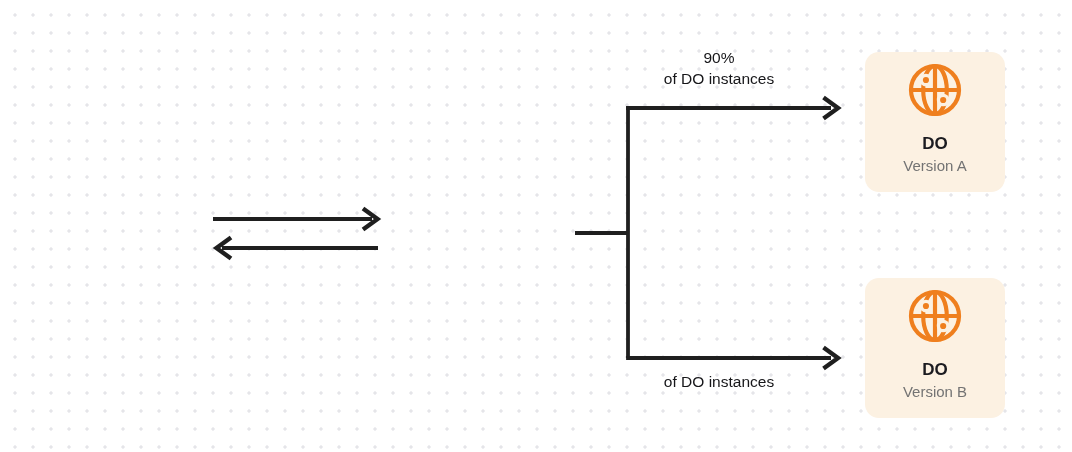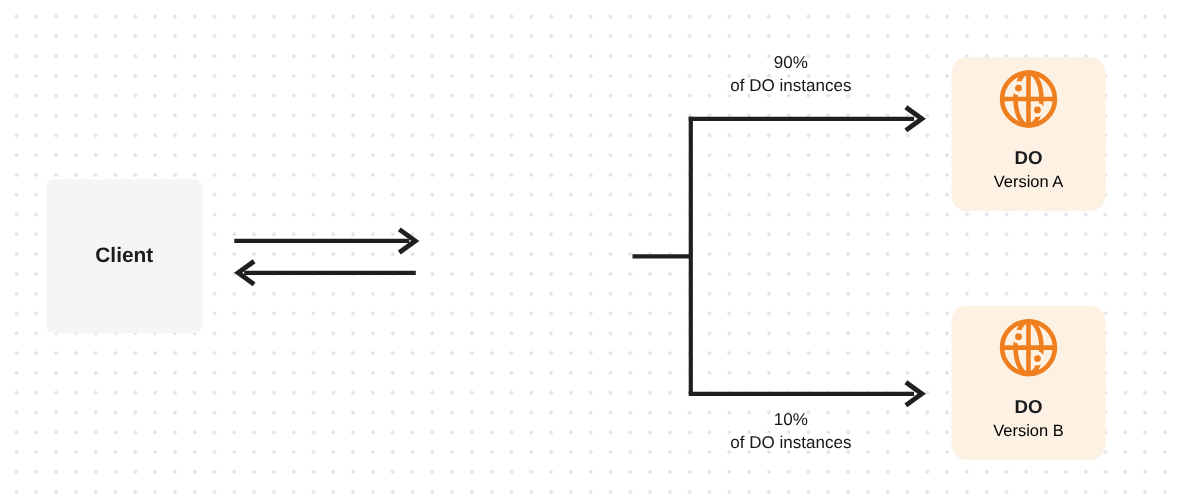--- a/index.html
+++ b/index.html
@@ -39,21 +39,21 @@
 
   .do-box{
     width:140px;height:140px;
     border-radius:14px;
     padding-top:9px;
   }
   .do-a{left:865px;top:52px;}
   .do-b{left:865px;top:278px;}
   .globe-icon{width:58px;height:58px;display:block;}
   .do-title{margin-top:15px;font-size:17px;font-weight:bold;line-height:20px;}
-  .do-subtitle{margin-top:2px;font-size:15px;font-weight:normal;color:#000000;line-height:20px;}
+  .do-subtitle{margin-top:2px;font-size:15px;font-weight:normal;color:#737373;line-height:20px;}
 
   .edge-label{
     position:absolute;left:599px;width:240px;
     text-align:center;
     font-size:15.5px;font-weight:normal;
     line-height:21px;color:#161619;
   }
   .edge-label-top{top:47px;}
   .edge-label-bottom{top:371px;}
 </style>
@@ -78,32 +78,28 @@
     <g stroke="#1F1F1F">
       <path class="shaft" d="M626.1 108 H831"></path>
       <path class="head" d="M823.5 97.5 L838 108 L823.5 118.5"></path>
     </g>
     <g stroke="#1F1F1F">
       <path class="shaft" d="M626.1 358 H831"></path>
       <path class="head" d="M823.5 347.5 L838 358 L823.5 368.5"></path>
     </g>
   </svg>
 
-  <div class="node client" style="background-color: rgb(245, 245, 246);">
-    <span class="node-label">Client</span>
-  </div>
 
 
   <div class="edge-label edge-label-top">
     <div>90%</div>
     <div>of DO instances</div>
   </div>
 
   <div class="edge-label edge-label-bottom">
-    <div>10%</div>
     <div>of DO instances</div>
   </div>
 
   <div class="node do-box do-a" style="background-color: rgb(252, 241, 226);">
     <svg class="globe-icon" viewBox="0 0 64 64" fill="none" stroke-width="4.6" stroke="#EF7F1E">
       <circle cx="32" cy="32" r="26.5"></circle>
       <ellipse cx="32" cy="32" rx="13" ry="26.5"></ellipse>
       <path d="M32 5.5 V58.5"></path>
       <path d="M5.5 32 H58.5"></path>
       <circle cx="22" cy="21" r="7" stroke="none" fill="#FCF1E2"></circle>

